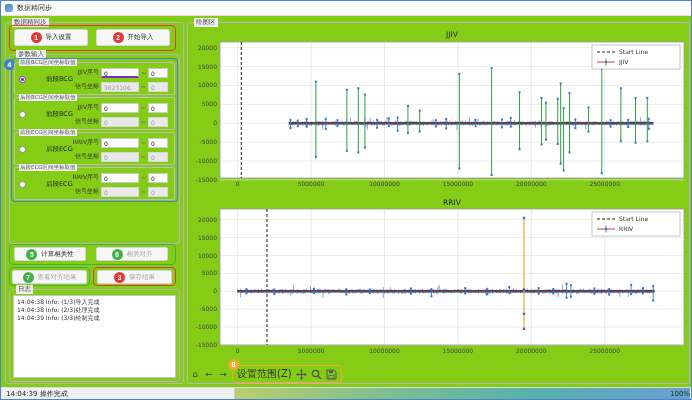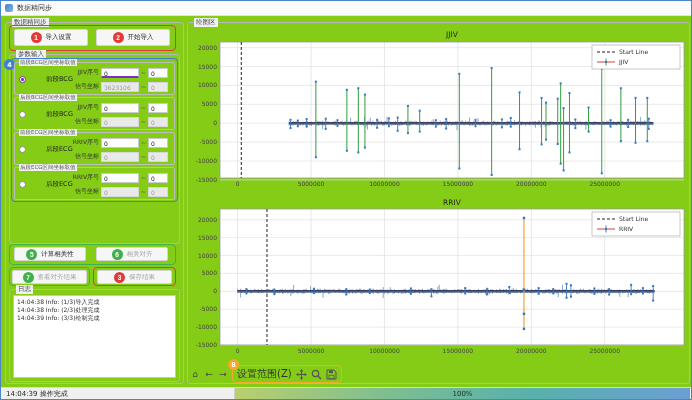--- a/index.html
+++ b/index.html
@@ -37,21 +37,21 @@
   .plabel{width:38px;text-align:right;font-size:6px;color:#333;margin-right:2px;white-space:nowrap;}
   .pfield{width:38px;height:10px;font-size:6px;line-height:10px;padding:0 2px;background:#fdfdfd;border:1px solid #c9c9c9;color:#222;box-sizing:border-box;overflow:hidden;}
   .pfield.focused{border-bottom:2px solid #7b2fbe;background:#fff;}
   .pfield.disabled{background:#e9e9e9;color:#9a9a9a;border-color:#d6d6d6;}
   .ptilde{width:9px;text-align:center;font-size:6.5px;color:#555;}
   .pfield2{width:20px;}
 
   .log-box{position:absolute;background:#fff;border:1px solid #c6c6c6;font-size:6px;color:#333;line-height:8px;padding:2px 3px;box-sizing:border-box;overflow:hidden;}
 
   .statusbar{position:absolute;left:0;top:386px;right:0;height:13px;background:#f0f0f0;border-top:1px solid #d9d9d9;display:flex;align-items:center;padding-left:5px;font-size:7px;color:#222;box-sizing:border-box;}
-  .progress{position:absolute;left:233px;top:387px;width:456px;height:12px;background:linear-gradient(90deg,#b9cf6e 0%,#7cbd93 35%,#58b1ab 65%,#6b9fd4 100%);display:flex;align-items:center;justify-content:center;font-size:7px;color:#10331f;border-left:1px solid #cfcfcf;box-sizing:border-box;}
+  .progress{position:absolute;left:233px;top:387px;width:456px;height:12px;background:linear-gradient(90deg,#b9cf6e 0%,#7cbd93 35%,#58b1ab 65%,#6b9fd4 100%);display:flex;align-items:center;justify-content:flex-end;font-size:7px;color:#10331f;border-left:1px solid #cfcfcf;box-sizing:border-box;}
 
   .toolbar{position:absolute;left:189px;top:364px;height:18px;display:flex;align-items:center;gap:4px;}
   .tb-icon{font-size:9px;color:#444;width:10px;text-align:center;line-height:18px;}
   .tb-annbox{position:relative;display:flex;align-items:center;gap:4px;border:1.5px solid #f4a82e;border-radius:4px;padding:1px 4px;}
   .tb-label{font-size:10px;color:#333;white-space:nowrap;}
   .tb-badge{position:absolute;top:-7px;left:-5px;}
   svg.chart{position:absolute;background:transparent;}
 </style>
 </head>
 <body>

